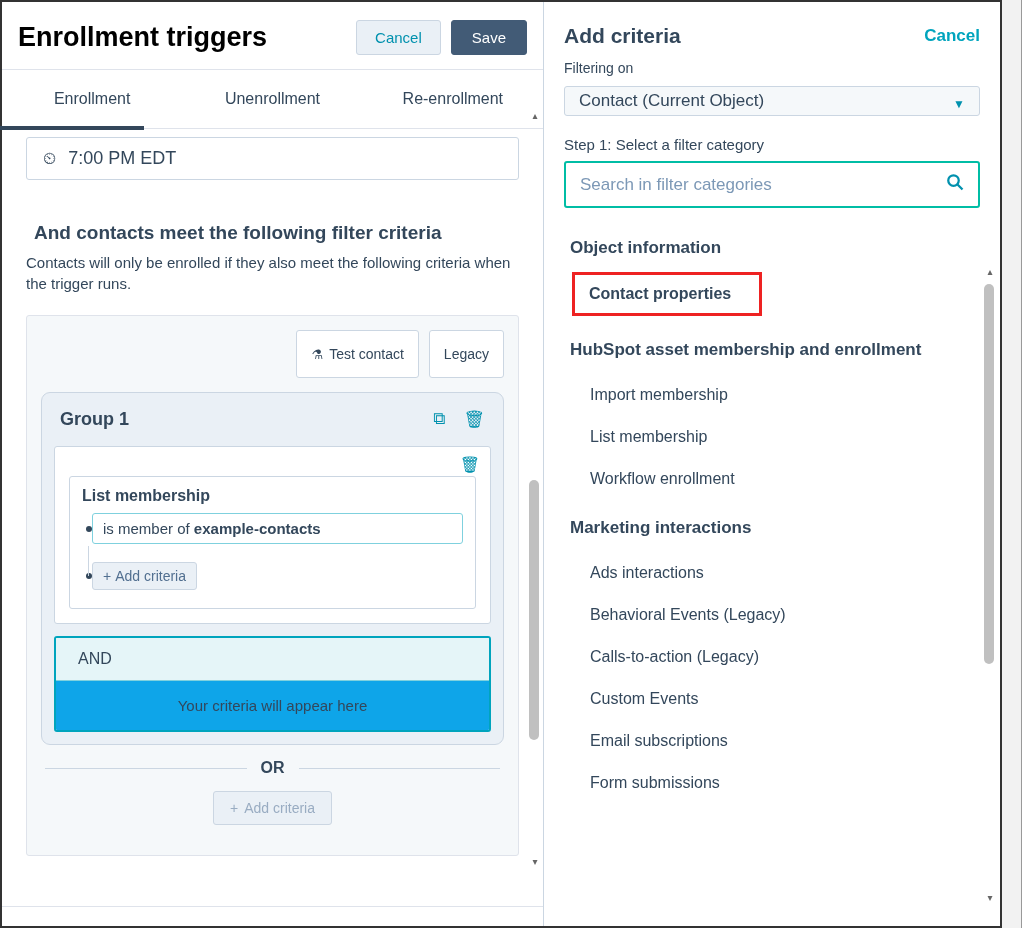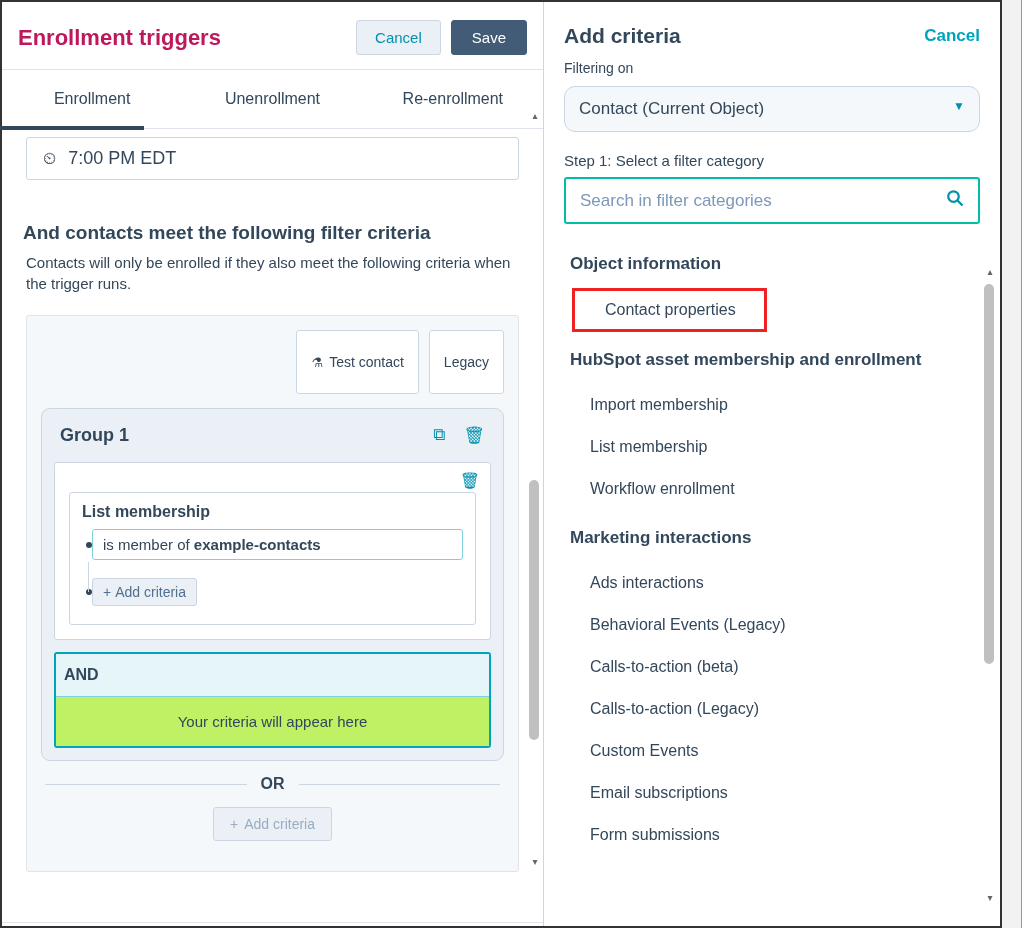--- a/index.html
+++ b/index.html
@@ -3,43 +3,43 @@
 <meta charset="utf-8">
 <style>
   * { box-sizing: border-box; margin: 0; padding: 0; font-family: -apple-system, BlinkMacSystemFont, "Segoe UI", Helvetica, Arial, sans-serif; }
   body { background: #fff; width: 1024px; height: 931px; position: relative; }
   .frame { position: absolute; top: 0; left: 0; width: 1002px; height: 928px; border: 2px solid #333; display: flex; }
   .left-panel { width: 542px; border-right: 1px solid #cbd6e2; display: flex; flex-direction: column; position: relative; }
   .right-panel { flex: 1; display: flex; flex-direction: column; position: relative; }
 
   
   .lp-header { padding: 18px 16px 14px 16px; display: flex; justify-content: space-between; align-items: center; border-bottom: 1px solid #dfe3eb; }
-  .lp-title { font-size: 22px; font-weight: 700; color: #be185d; }
+  .lp-title { font-size: 27px; font-weight: 700; color: #000000; }
   .lp-actions { display: flex; gap: 10px; }
   .btn-cancel-lp { background: #eaf0f6; border: 1px solid #cbd6e2; color: #0091ae; font-weight: 500; font-size: 15px; padding: 8px 18px; border-radius: 3px; cursor: pointer; }
   .btn-save { background: #425b76; border: 1px solid #425b76; color: #fff; font-weight: 500; font-size: 15px; padding: 8px 20px; border-radius: 3px; cursor: pointer; }
 
   
   .lp-tabs { display: flex; border-bottom: 1px solid #dfe3eb; }
   .lp-tab { flex: 1; text-align: center; padding: 20px 0; font-size: 16px; color: #33475b; cursor: pointer; position: relative; }
   .lp-tab.active { font-weight: 400; }
   .lp-tab.active::after { content: ""; position: absolute; bottom: -2px; left: -2px; width: 80%; height: 4px; background: #33475b; }
 
   
   .lp-content { flex: 1; overflow: hidden; position: relative; padding: 0 0 0 0; }
 
   .time-row { margin: 0 24px 0 24px; border: 1px solid #cbd6e2; border-radius: 3px; padding: 10px 16px; display: flex; align-items: center; gap: 12px; font-size: 18px; color: #33475b; background:#fff;}
   .clock-icon { font-size: 17px; color: #33475b; }
 
-  .section-title { margin: 40px 24px 6px 21px; font-size: 19px; font-weight: 700; color: #33475b; line-height: 1.35; }
+  .section-title { margin: 40px 24px 6px 32px; font-size: 19px; font-weight: 700; color: #33475b; line-height: 1.35; }
   .section-subtext { margin: 6px 24px 20px 24px; font-size: 15px; color: #33475b; line-height: 1.45; }
 
   .filter-card { margin: 0 24px 20px 24px; background: #f5f8fa; border: 1px solid #dfe3eb; border-radius: 3px; padding: 14px 14px 30px 14px; }
   .fc-actions { display: flex; justify-content: flex-end; gap: 10px; margin-bottom: 14px; }
-  .btn-outline { background: #fff; border: 1px solid #cbd6e2; color: #33475b; font-size: 14px; padding: 23px 14px; border-radius: 3px; cursor: pointer; display: inline-flex; align-items: center; gap: 6px; }
+  .btn-outline { background: #fff; border: 1px solid #cbd6e2; color: #33475b; font-size: 14px; padding: 15px 14px; border-radius: 3px; cursor: pointer; display: inline-flex; align-items: center; gap: 6px; }
   .flask-icon::before { content: "⚗"; font-size: 13px; }
 
   .group-card { background: #eaf0f6; border: 1px solid #cbd6e2; border-radius: 9px; padding: 0; }
   .group-head { display: flex; justify-content: space-between; align-items: center; padding: 16px 18px; }
   .group-title { font-size: 18px; font-weight: 700; color: #33475b; }
   .group-icons { display: flex; gap: 18px; color: #0091ae; font-size: 17px; }
   .gicon { cursor: pointer; }
 
   .crit-box { margin: 0 12px 12px 12px; background: #fff; border: 1px solid #cbd6e2; border-radius: 3px; }
   .crit-del-row { display: flex; justify-content: flex-end; padding: 8px 10px 2px 10px; }
@@ -47,54 +47,54 @@
   .crit-inner { margin: 0 14px 14px 14px; border: 1px solid #cbd6e2; border-radius: 3px; padding: 10px 12px 12px 12px; }
   .crit-label { font-weight: 700; font-size: 16px; color: #33475b; margin-bottom: 8px; }
   .bullet-row { display: flex; align-items: center; margin-bottom: 6px; margin-left: 4px;}
   .bullet-dot { width: 6px; height: 6px; background: #33475b; border-radius: 50%; flex-shrink: 0; }
   .bullet-line { width: 1px; height: 30px; background: #cbd6e2; margin-left: 6px; position:absolute; margin-top:-4px;}
   .member-pill { border: 1px solid #7fd1de; border-radius: 3px; padding: 6px 10px; font-size: 15px; color: #33475b; flex:1;}
   .member-pill b { font-weight: 700; }
   .add-crit-pill { background: #eaf0f6; border: 1px solid #cbd6e2; color: #516f90; font-size: 14px; padding: 5px 10px; border-radius: 3px; cursor: pointer; display:inline-flex; align-items:center; gap:4px;}
 
   .and-box { margin: 0 12px 12px 12px; border: 2px solid #00a4bd; border-radius: 3px; overflow: hidden; }
-  .and-head { background: #e5f5f8; padding: 12px 8px; font-weight:700; color:#33475b; border-bottom: 1px solid #7fd1de;}
-  .and-body { background: #bef264; text-align: center; padding: 16px; color: #33475b; font-size: 15px;}
+  .and-head { background: #e5f5f8; padding: 12px 22px; font-weight:400; color:#33475b; border-bottom: 1px solid #7fd1de;}
+  .and-body { background: #0ea5e9; text-align: center; padding: 16px; color: #33475b; font-size: 15px;}
 
   .or-divider { display: flex; align-items: center; margin: 14px 4px; gap: 14px; }
   .or-line { flex:1; height:1px; background:#cbd6e2;}
   .or-text { font-weight:700; color:#33475b; font-size:16px;}
   .or-add { display:flex; justify-content:center; }
   .btn-disabled { background:#eaf0f6; border:1px solid #cbd6e2; color:#99acc2; font-size:14px; padding:8px 16px; border-radius:3px; cursor:default; display:inline-flex; align-items:center; gap:6px;}
 
   .enroll-settings { border-top: 1px solid #dfe3eb; padding: 22px 28px; display:flex; align-items:center; gap:12px; font-size:16px; font-weight:700; color:#33475b; cursor:pointer;}
   .chev-right { color:#0091ae; font-size:15px;}
 
   
   .lp-scrollbar { position:absolute; top:108px; right:2px; width:12px; height: 760px; }
   .lp-thumb { position:absolute; top:370px; width:10px; height:260px; background:#c0c0c0; border-radius:5px;}
   .lp-arrow { position:absolute; width:12px; height:14px; font-size:10px; color:#666; text-align:center;}
 
   
   .rp-header { padding: 22px 20px 12px 20px; display:flex; justify-content:space-between; align-items:center; }
   .rp-title { font-size:21px; font-weight:700; color:#33475b;}
   .rp-cancel { color:#00a4bd; font-size:17px; font-weight:600; cursor:pointer;}
   .rp-sub { padding: 0 20px; font-size:14px; color:#33475b; margin-bottom:6px;}
-  .rp-select { margin: 4px 20px 20px 20px; background:#f5f8fa; border:1px solid #cbd6e2; border-radius:11px; padding:12px 14px; display:flex; justify-content:space-between; align-items:flex-start; font-size:17px; color:#33475b; cursor:pointer;}
+  .rp-select { margin: 4px 20px 20px 20px; background:#f5f8fa; border:1px solid #cbd6e2; border-radius:3px; padding:4px 14px; display:flex; justify-content:space-between; align-items:flex-end; font-size:17px; color:#33475b; cursor:pointer;}
   .rp-caret { color:#0091ae; font-size:12px;}
   .rp-step { padding: 0 28px 8px 20px; font-size:15px; color:#33475b;}
   .rp-search { margin: 0 20px 24px 20px; border:2px solid #00bda5; border-radius:3px; padding:10px 14px; display:flex; justify-content:space-between; align-items:center;}
   .rp-search input { border:none; outline:none; font-size:17px; color:#33475b; width:85%; background:transparent;}
   .rp-search input::placeholder { color:#7c98b6; }
   .rp-mag { color:#0091ae; font-size:18px; font-weight:700;}
 
   .rp-list { padding: 0 26px 0 26px; position:relative; height: 630px; overflow:hidden;}
   .rp-group-head { font-size:17px; font-weight:700; color:#33475b; margin: 6px 0 14px 0;}
   .rp-item { font-size:16px; color:#33475b; padding: 12px 0 12px 20px; cursor:pointer;}
-  .rp-item.highlight { border:3px solid #e22; display:inline-block; padding: 10px 28px 10px 30px; margin-left: 2px; }
+  .rp-item.highlight { border:3px solid #e22; display:inline-block; padding: 10px 28px 10px 14px; margin-left: 2px; margin-bottom: 6px; font-weight: bold;}
 
   .rp-scrollbar { position:absolute; top: 264px; right: 4px; width: 12px; height: 640px;}
   .rp-thumb { position:absolute; top: 18px; width:10px; height: 380px; background:#c0c0c0; border-radius:5px;}
 
   
   .outer-strip { position:absolute; top:0; left:1002px; width:20px; height:928px; background:#f2f2f2; border-right:1px solid #999;}
 </style>
 </head>
 <body>
 
@@ -223,21 +223,20 @@
       <div class="rp-item highlight">Contact properties</div>
 
       <div class="rp-group-head" style="margin-top:18px;">HubSpot asset membership and enrollment</div>
       <div class="rp-item">Import membership</div>
       <div class="rp-item">List membership</div>
       <div class="rp-item">Workflow enrollment</div>
 
       <div class="rp-group-head" style="margin-top:18px;">Marketing interactions</div>
       <div class="rp-item">Ads interactions</div>
       <div class="rp-item">Behavioral Events (Legacy)</div>
-      <div class="rp-item">Calls-to-action (beta)</div>
       <div class="rp-item">Calls-to-action (Legacy)</div>
       <div class="rp-item">Custom Events</div>
       <div class="rp-item">Email subscriptions</div>
       <div class="rp-item">Form submissions</div>
     </div>
 
     <div class="rp-scrollbar">
       <div class="lp-arrow" style="top:0;">▴</div>
       <div class="rp-thumb"></div>
       <div class="lp-arrow" style="bottom:0;">▾</div>

